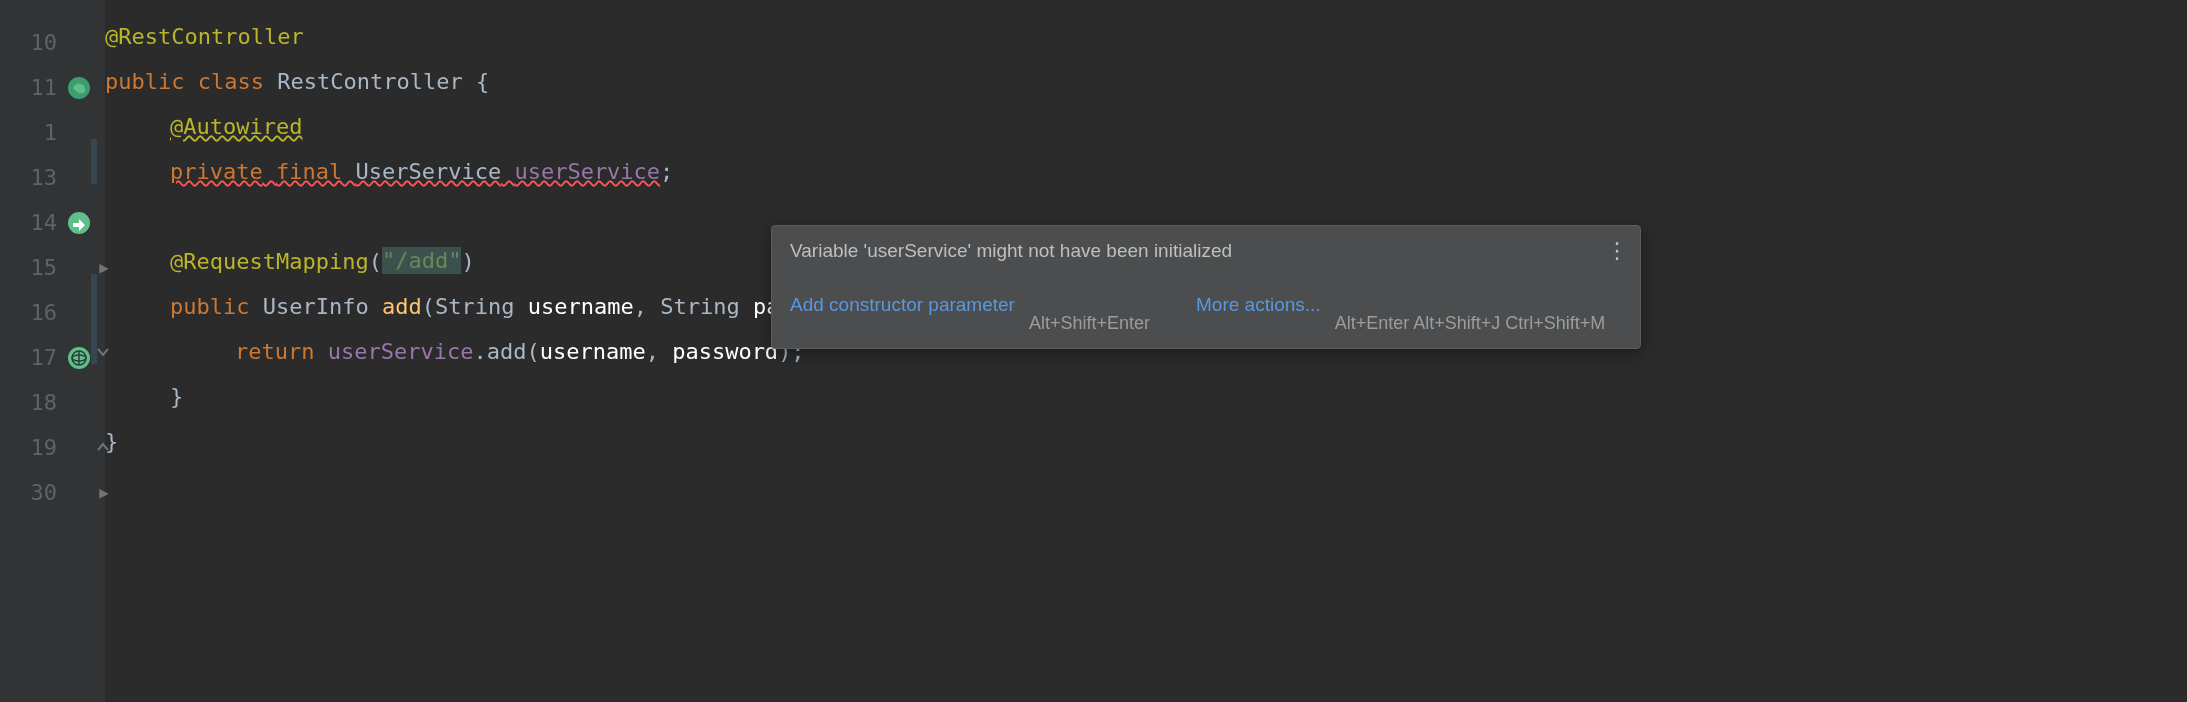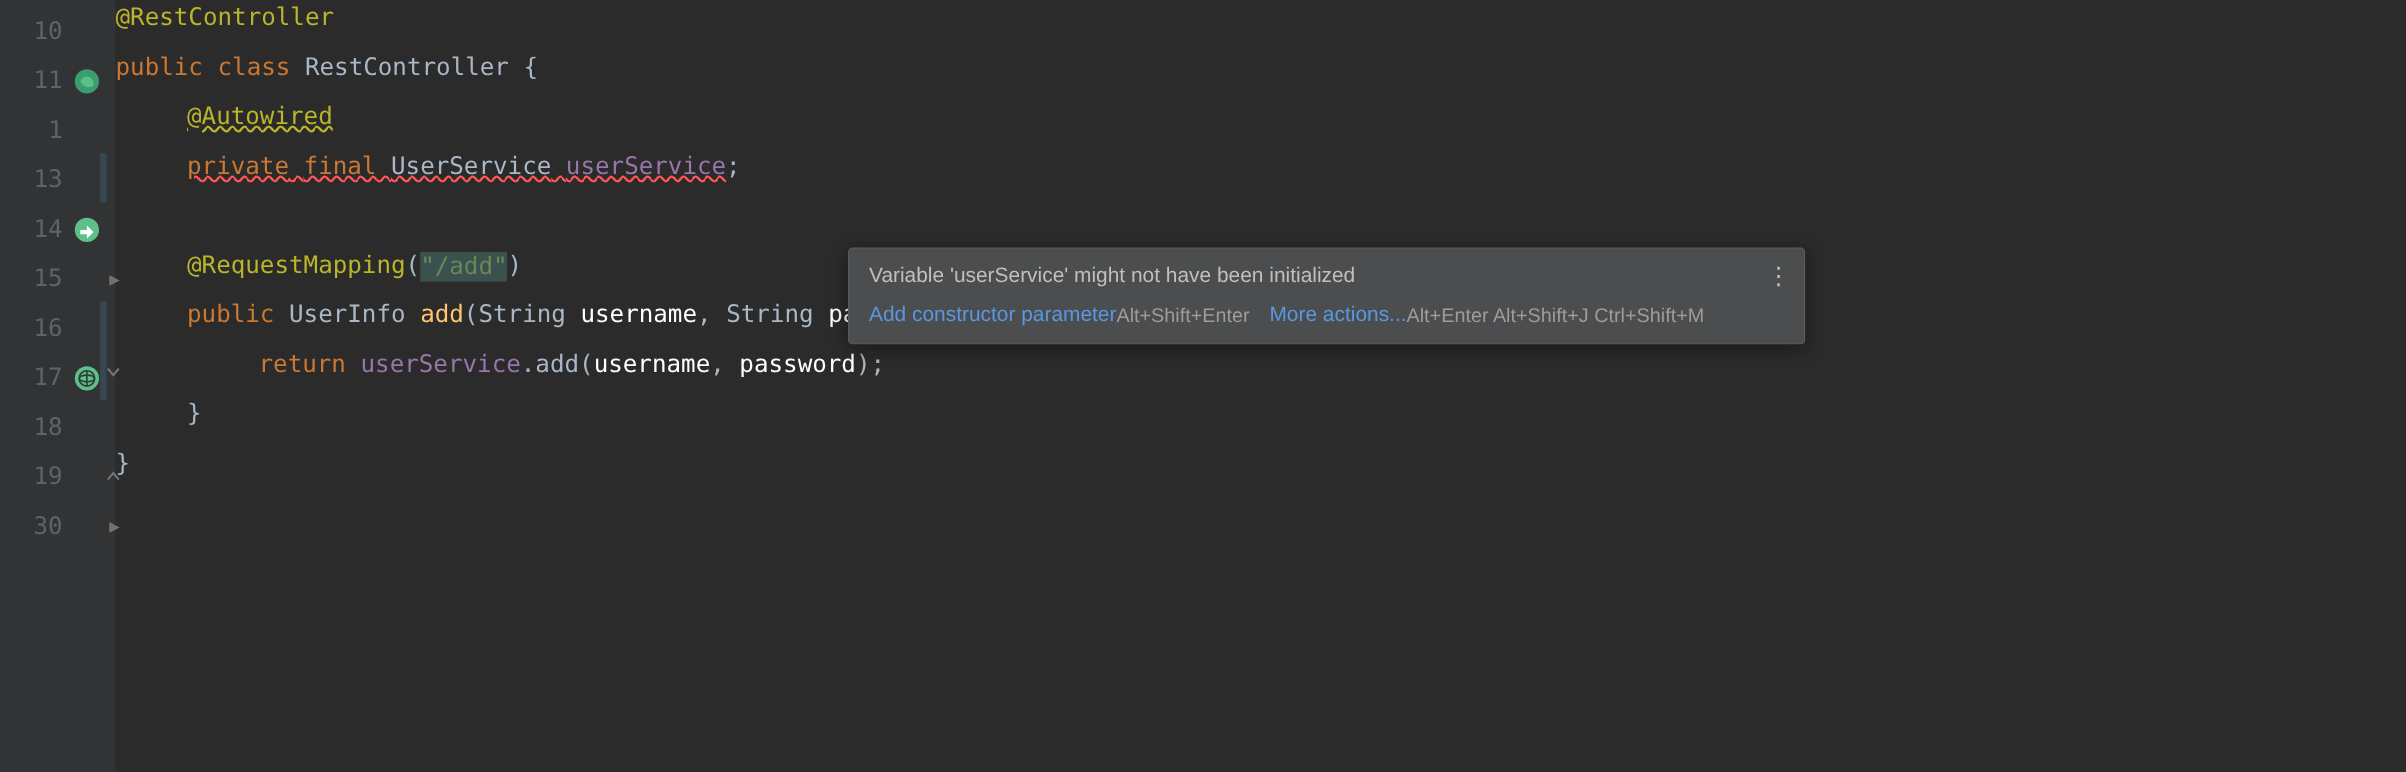--- a/index.html
+++ b/index.html
@@ -12,21 +12,21 @@
     width: 2187px;
     height: 702px;
   }
   .editor {
     display: flex;
     height: 100%;
   }
   .gutter {
     width: 105px;
     background: #313335;
-    padding-top: 6px;
+    padding-top: 20px;
     display: flex;
     flex-direction: column;
     position: relative;
   }
   .gutter-row {
     height: 45px;
     display: flex;
     align-items: center;
     justify-content: flex-end;
     padding-right: 48px;
@@ -52,21 +52,21 @@
     font-size: 16px;
   }
   .code-area {
     flex: 1;
     padding-top: 4px;
     position: relative;
   }
   .code-line {
     height: 45px;
     display: flex;
-    align-items: flex-start;
+    align-items: flex-end;
     white-space: pre;
     position: relative;
   }
   .change-marker {
     position: absolute;
     left: -14px;
     top: 0;
     bottom: 0;
     width: 6px;
     background: #374752;
@@ -110,29 +110,31 @@
     color: #bfbfbf;
     z-index: 10;
   }
   .tooltip-msg {
     color: #bfbfbf;
     margin-bottom: 14px;
   }
   .tooltip-actions {
     display: flex;
     align-items: center;
+    gap: 14px;
     flex-wrap: nowrap;
   }
   .tooltip-link {
     color: #5998e0;
     cursor: pointer;
   }
   .tooltip-shortcut {
     color: #9c9c9c;
     font-size: 18px;
+    margin-top: 37px;
   }
   .tooltip-more {
     position: absolute;
     right: 14px;
     top: 12px;
     color: #bfbfbf;
     font-size: 22px;
     cursor: pointer;
     letter-spacing: -2px;
   }

